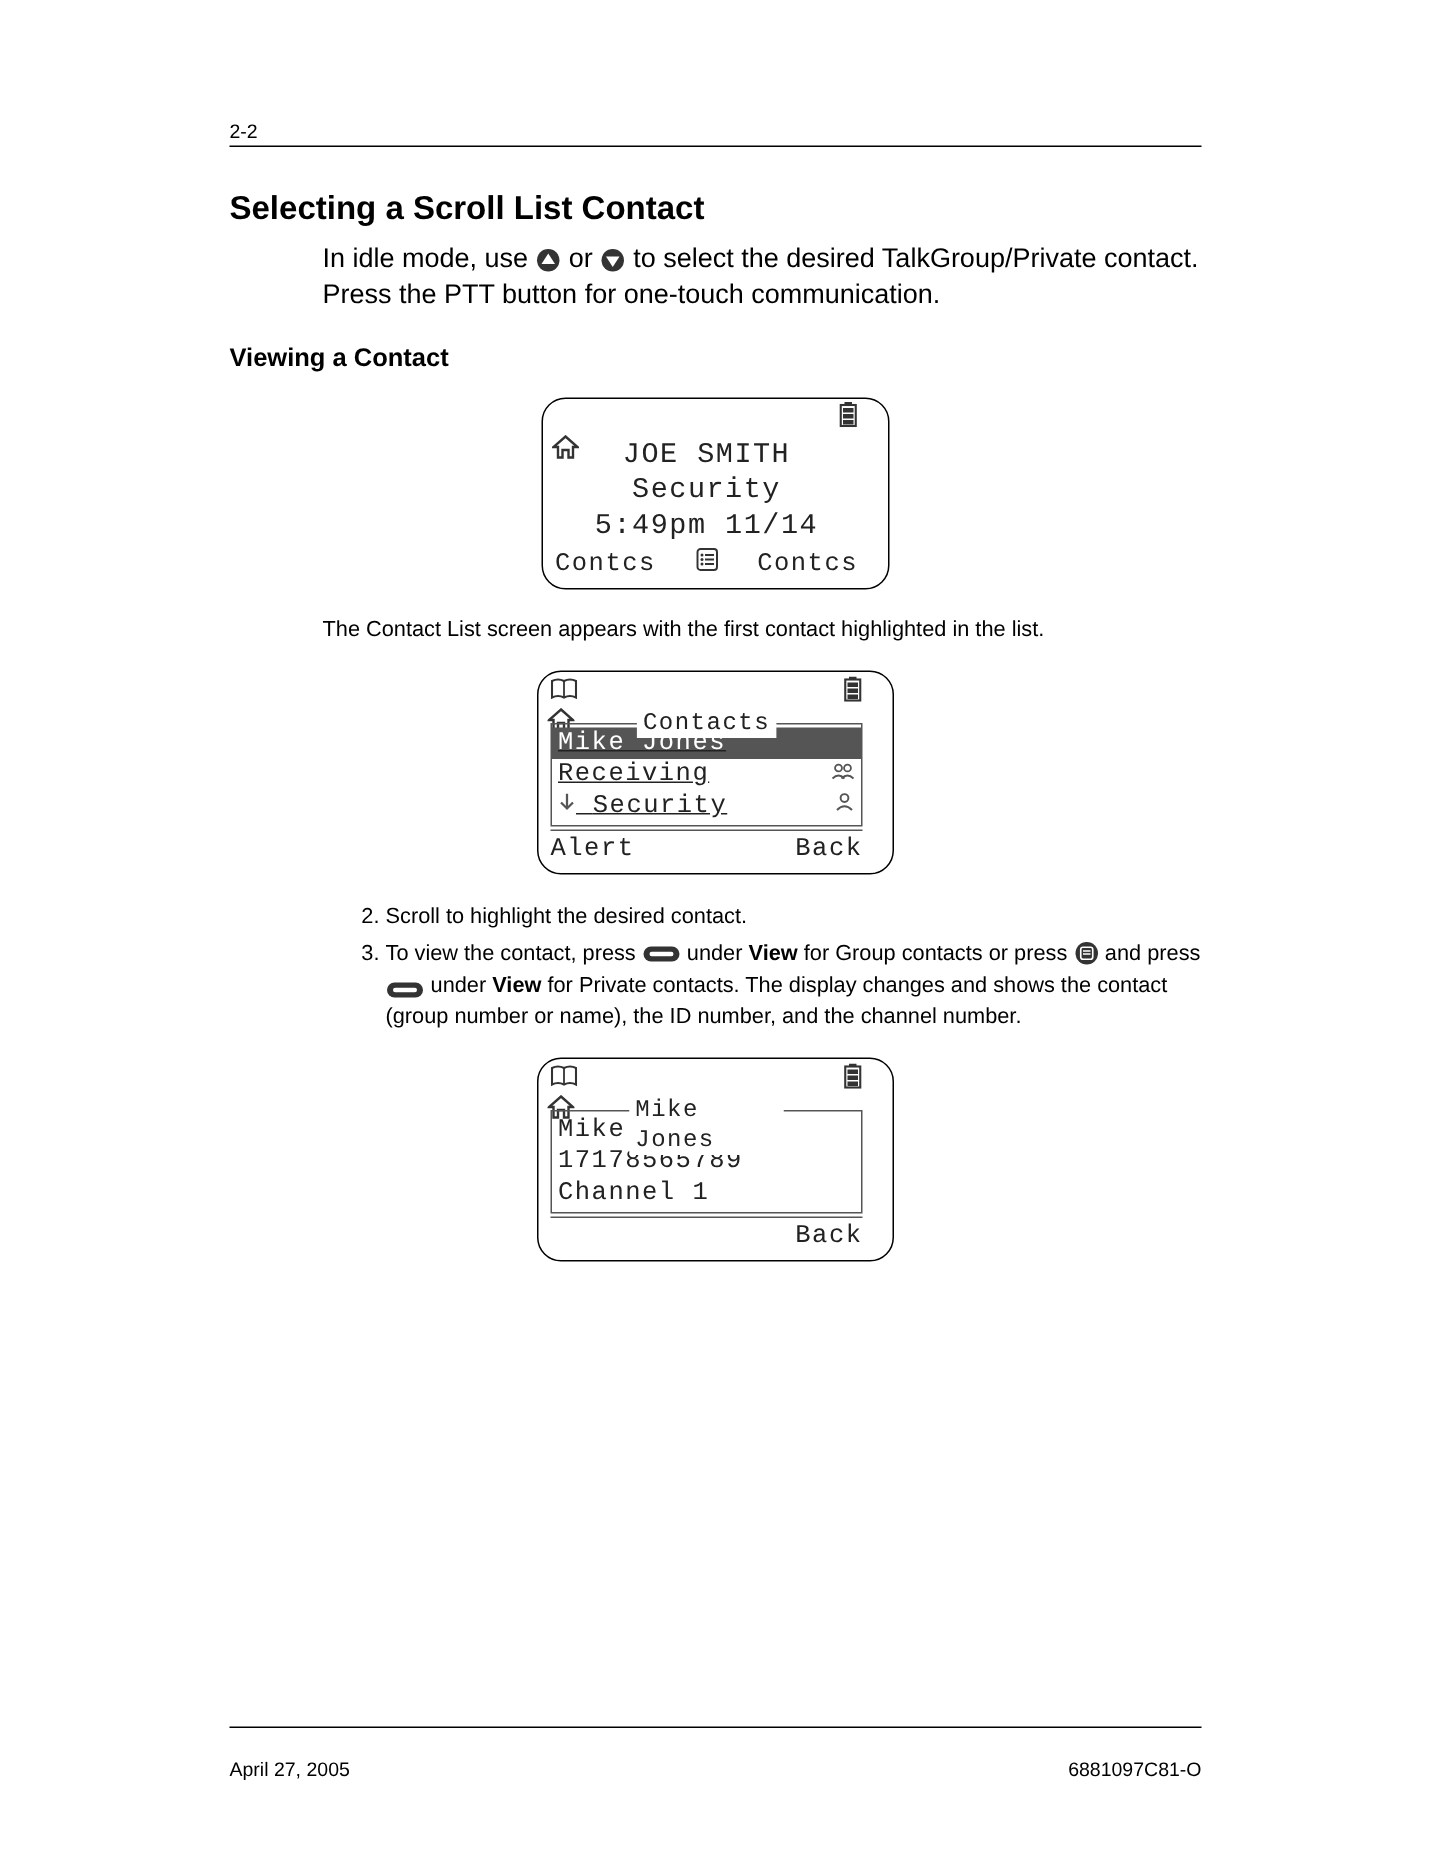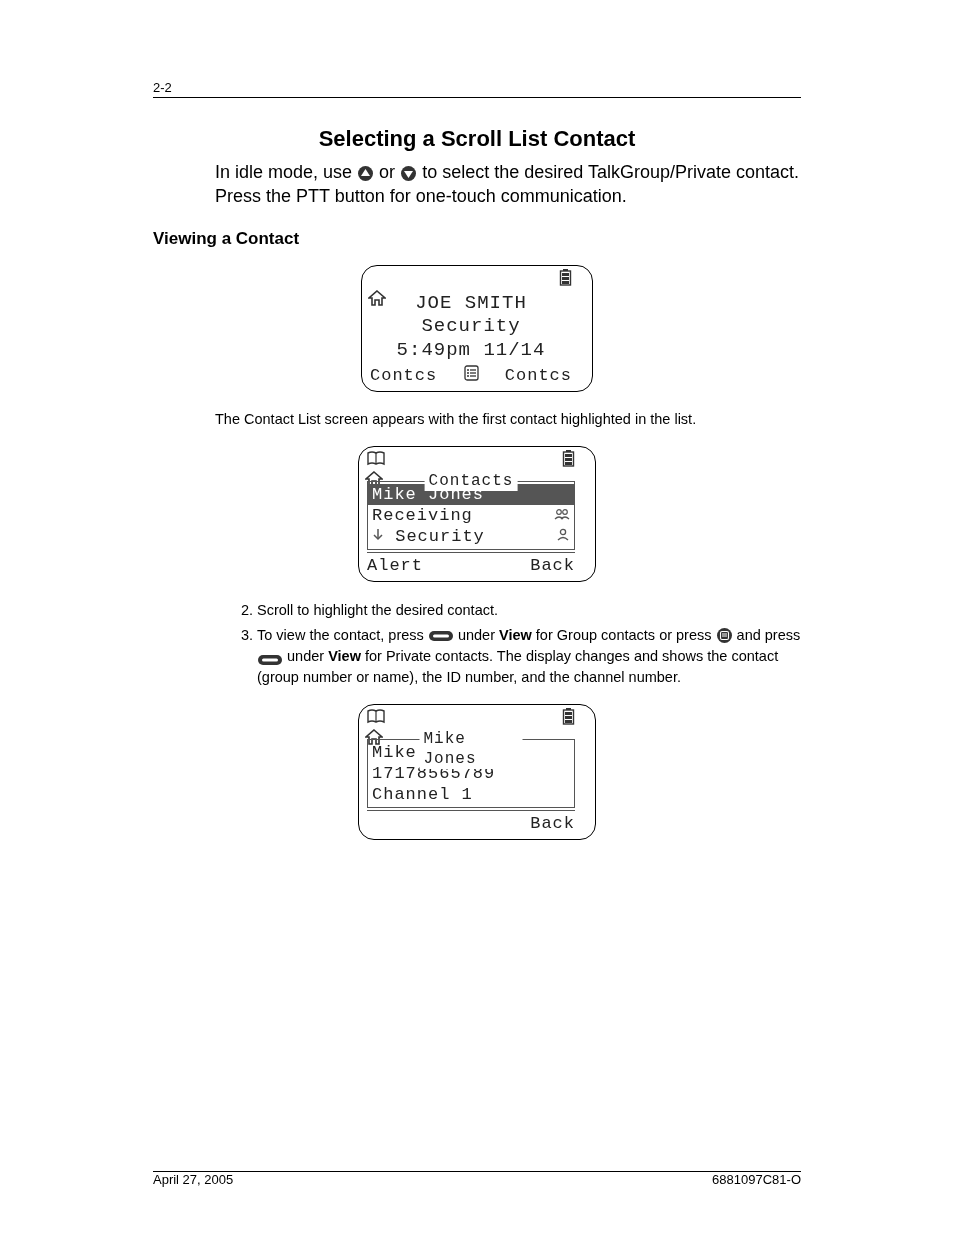--- a/index.html
+++ b/index.html
@@ -24,21 +24,20 @@
     justify-content: space-between;
     font-size: 13px;
     padding-bottom: 2px;
     margin-bottom: 28px;
   }
   .header-right { text-align: right; }
   h1.section-title {
     font-size: 22px;
     font-weight: bold;
     margin: 0 0 8px 0;
-    text-align: center;
   }
   .body-indent { padding-left: 62px; }
   p { margin: 0 0 6px 0; line-height: 1.35; font-size: 18px; }
   h2.subhead {
     font-size: 17px;
     font-weight: bold;
     margin: 20px 0 10px 0;
   }
   ol.steps {
     padding-left: 104px;
@@ -129,21 +128,21 @@
   .mono-big .line-center { font-size: 19px; }
 
   .footer-line {
     position: absolute;
     bottom: 48px;
     left: 95px; right: 95px;
     border-top: 1.2px solid #000;
     display: flex;
     justify-content: space-between;
     font-size: 13px;
-    padding-top: 0;
+    padding-top: 20px;
     align-items: flex-end;
   }
   b { font-weight: bold; }
 </style>
 </head>
 <body>
 
 <div class="page">
 
   <div class="header-line">
@@ -235,21 +234,21 @@
               <rect x="3" y="12" width="7" height="3" fill="#333"></rect>
             </svg>
         </span>
       </div>
       <span class="center-icon">
         <svg width="18" height="16">
             <polygon points="9,1 17,8 14,8 14,15 11,15 11,10 7,10 7,15 4,15 4,8 1,8" fill="none" stroke="#333" stroke-width="1.6"></polygon>
           </svg>
       </span>
     </div>
-    <div class="boxed" style="margin-top:10px;">
+    <div class="boxed" style="margin-top:10px;text-decoration:underline;">
       <span class="box-title">Contacts</span>
       <div class="row highlight">
         <span>Mike Jones</span>
         <span></span>
       </div>
       <div class="row">
         <span>Receiving</span>
         <span>
           <svg width="16" height="12">
               <circle cx="5" cy="4" r="2.3" fill="none" stroke="#555" stroke-width="1.2"></circle>

